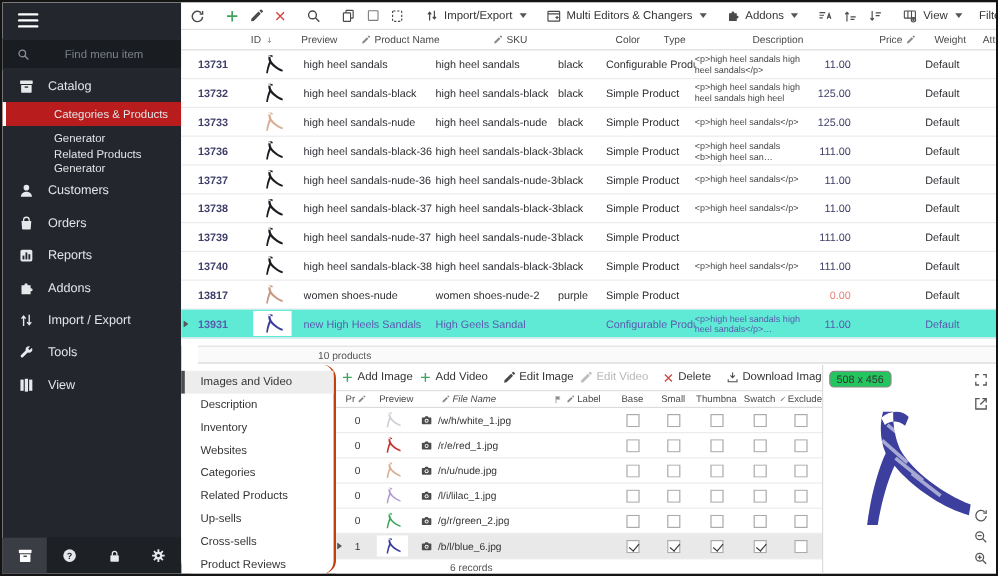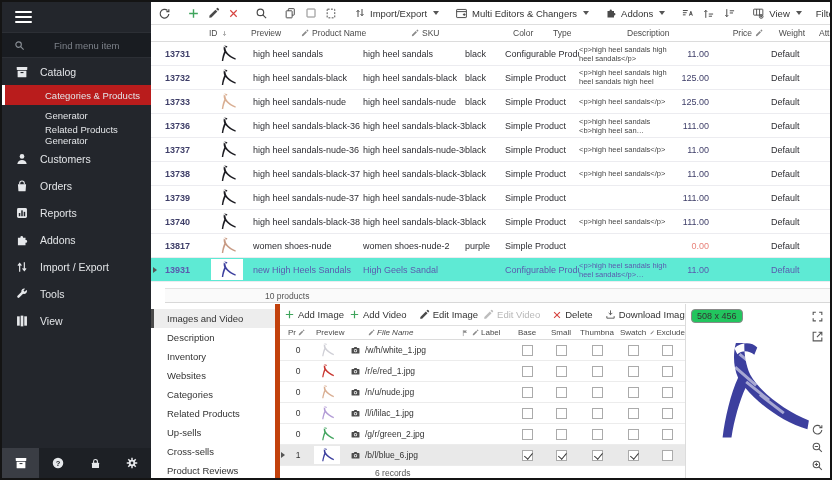--- a/index.html
+++ b/index.html
@@ -41,21 +41,21 @@
   .cell.desc{font-size:7.5px;line-height:9px;color:#474747;white-space:normal;max-height:19px;padding-right:6px;}
   .cell.aset{padding-left:14px;}
   .thumb{width:32px;height:21px;display:flex;align-items:center;justify-content:center;margin-left:8px;background:#fff;}
   .tri{display:none;}
   .prow[data-state="selected"]{background:#5eead4;}
   .prow[data-state="selected"] .cell{color:#5a5aae;}
   .prow[data-state="selected"] .tri{display:block;width:0;height:0;border-left:4px solid #555;border-top:3.5px solid transparent;border-bottom:3.5px solid transparent;margin-left:2px;}
   .pfooter{position:absolute;left:149px;right:0;top:286px;height:15px;background:#fafafa;border-top:1px solid #e2e2e2;border-bottom:1px solid #d8d8d8;font-size:8.5px;color:#555;display:flex;align-items:center;padding-left:100px;margin-left:14px;}
 
   
-  .tabs{position:absolute;left:149px;top:302px;bottom:0;width:129px;background:#fff;border-right:5px solid #c2410c;padding-top:5px;}
+  .tabs{position:absolute;left:149px;top:302px;bottom:0;width:129px;background:#fff;border-right:2px solid #c2410c;padding-top:5px;border-radius:11px;}
   .tab{height:19px;display:flex;align-items:center;padding-left:13px;font-size:9.5px;color:#333;border-left:3px solid transparent;}
   .tab.sel{background:#ededed;border-left:3px solid #4b4b4b;}
 
   
   .ipanel{position:absolute;left:278px;top:302px;bottom:0;width:405px;background:#fff;}
   .itoolbar{height:22px;border-bottom:1px solid #e0e0e0;display:flex;align-items:center;padding:0 3px;gap:3px;font-size:9.5px;color:#333;white-space:nowrap;}
   .itoolbar .tbtn{gap:3px;padding:1px;}
   .tbtn.disabled{color:#b8b8b8;}
   .ihead,.irow{display:grid;grid-template-columns:8px 20px 42px 112px 10px 38px 34px 34px 38px 34px 1fr;align-items:center;}
   .ihead{height:14px;border-bottom:1px solid #dcdcdc;font-size:8px;color:#4a4a4a;}

